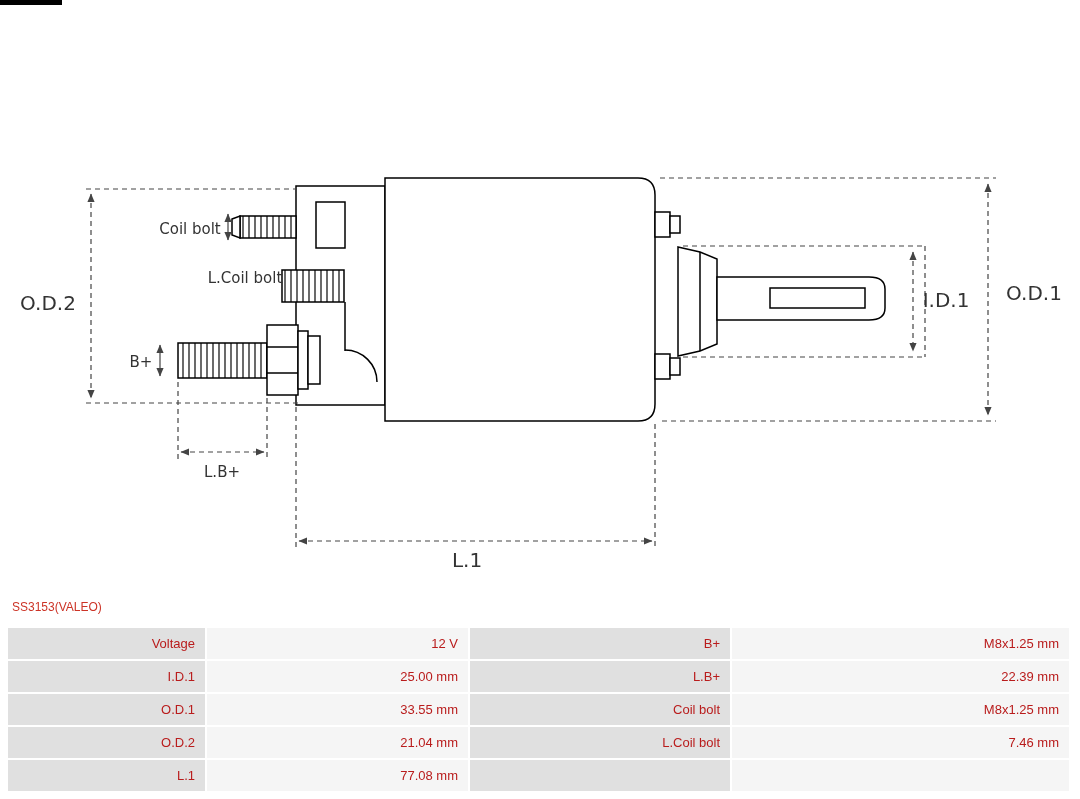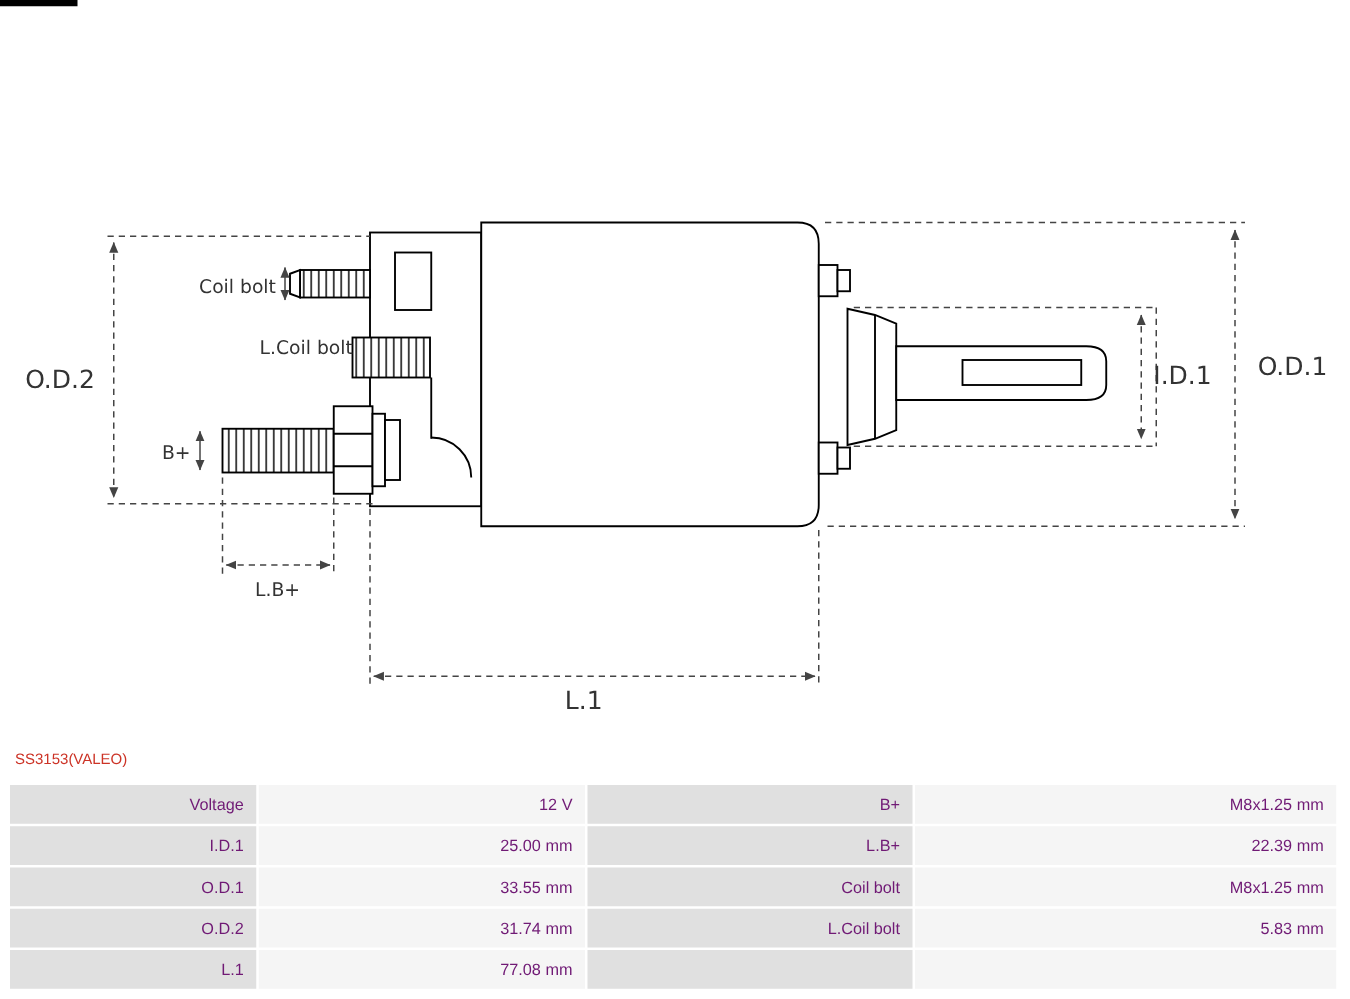--- a/index.html
+++ b/index.html
@@ -11,21 +11,21 @@
   .draw { stroke:#000000; stroke-width:1.5; fill:#ffffff; }
   .draw-nofill { stroke:#000000; stroke-width:1.5; fill:none; }
   .dim { stroke:#444444; stroke-width:1.2; fill:none; stroke-dasharray:5 4; }
   .dim-solid { stroke:#444444; stroke-width:1.2; fill:none; }
   .part-title { position:absolute; top:600px; left:12px; font-size:12px; color:#cc3326; }
   .spec-table {
     position:absolute; top:628px; left:8px; width:1061px;
     display:grid; grid-template-columns:197px 261px 260px 337px; gap:2px;
   }
   .spec-row { display:contents; }
-  .cell { height:31px; line-height:31px; font-size:13px; color:#701a75; text-align:right; padding-right:10px; overflow:hidden; }
+  .cell { height:31px; line-height:31px; font-size:13px; color:#b91c1c; text-align:right; padding-right:10px; overflow:hidden; }
   .cell.label { background:#e0e0e0; }
   .cell.value { background:#f5f5f5;text-align:right; }
 </style>
 </head>
 <body>
 
 <div class="page">
 
   <div class="corner-mark"></div>
 
@@ -139,23 +139,23 @@
       <div class="cell value">22.39 mm</div>
     </div>
     <div class="spec-row">
       <div class="cell label">O.D.1</div>
       <div class="cell value">33.55 mm</div>
       <div class="cell label">Coil bolt</div>
       <div class="cell value">M8x1.25 mm</div>
     </div>
     <div class="spec-row">
       <div class="cell label">O.D.2</div>
-      <div class="cell value">31.74 mm</div>
+      <div class="cell value">21.04 mm</div>
       <div class="cell label">L.Coil bolt</div>
-      <div class="cell value">5.83 mm</div>
+      <div class="cell value">7.46 mm</div>
     </div>
     <div class="spec-row">
       <div class="cell label">L.1</div>
       <div class="cell value">77.08 mm</div>
       <div class="cell label"></div>
       <div class="cell value"></div>
     </div>
   </div>
 
 </div>

